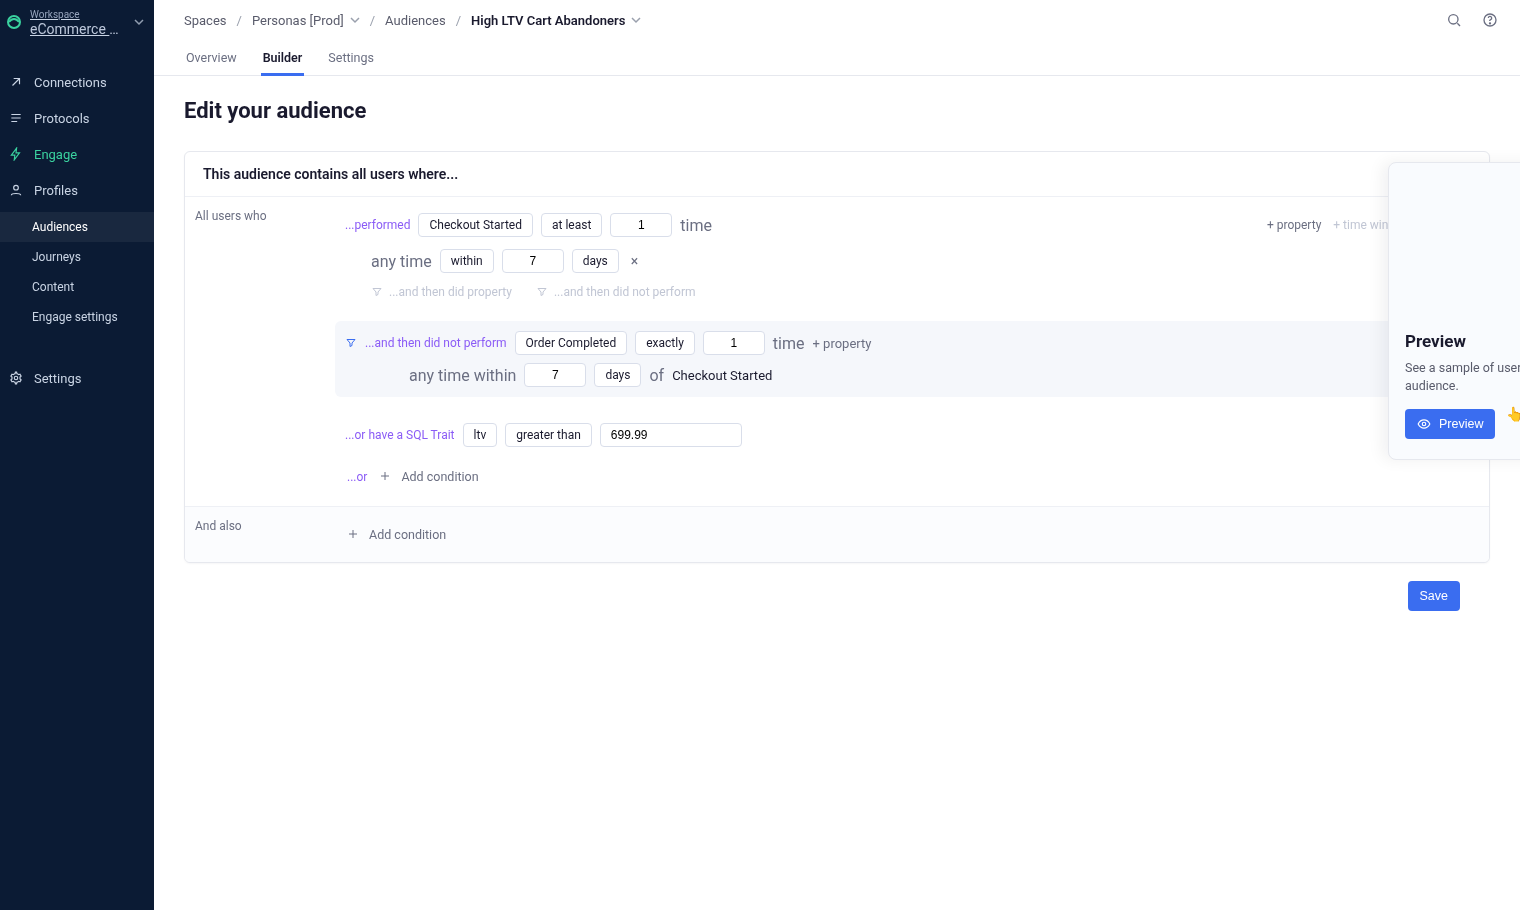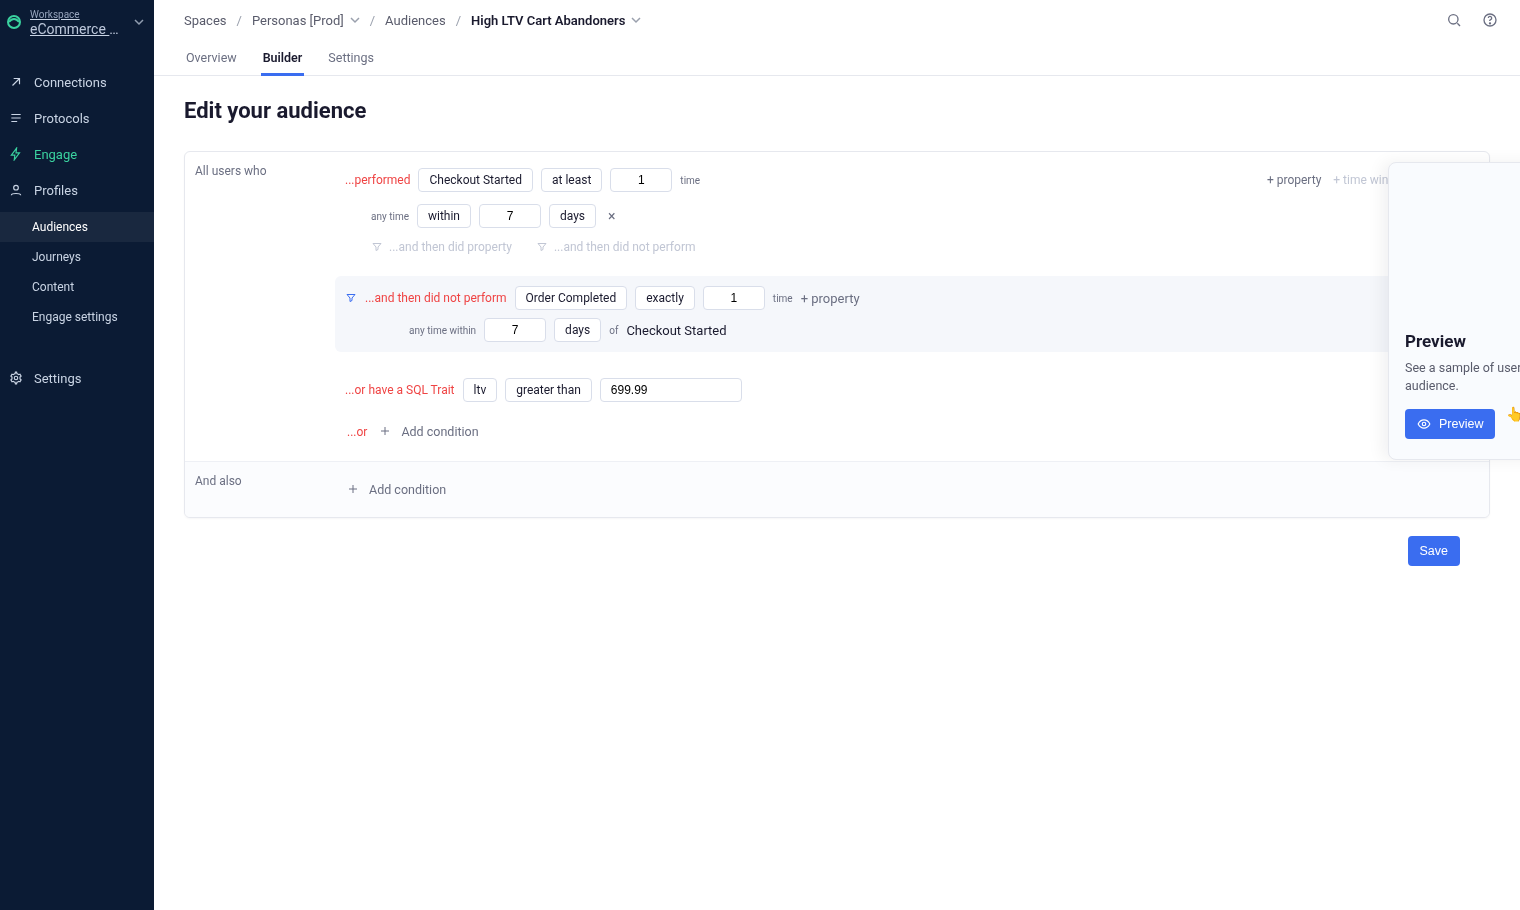--- a/index.html
+++ b/index.html
@@ -48,22 +48,22 @@
   .panel-header { display:flex; align-items:center; justify-content:space-between; padding:14px 18px; border-bottom:1px solid #eef0f5; }
   .panel-title { font-weight:600; font-size:14px; }
   .btn-text { color:#6b6f82; font-size:12.5px; cursor:pointer; background:none; border:none; }
 
   .builder { display:grid; grid-template-columns:150px 1fr; }
   .bld-label { padding:12px 16px 12px 10px; font-size:12px; color:#6b6f82; }
   .bld-body { padding:8px 12px 8px 0; }
 
   .condition-row { display:flex; align-items:center; gap:8px; padding:8px 10px; flex-wrap:wrap; border-radius:6px; }
   .condition-row.nested { background:#f5f7fb; margin:14px 0 8px 0; padding:10px 10px; }
-  .muted { color:#ef4444; font-size:12px; }
-  .label-text { color:#6b6f82; font-size:10px; }
+  .muted { color:#8b5cf6; font-size:12px; }
+  .label-text { color:#6b6f82; font-size:16px; }
   .pill { border:1px solid #d9deea; border-radius:4px; background:#fff; padding:4px 10px; font-size:12px; color:#1a1a2e; display:inline-flex; align-items:center; }
   .pill.select::after { content:""; }
   .pill.input input { border:none; outline:none; width:40px; font-size:12px; text-align:center; }
   .pill.wide input { width:120px; text-align:left; }
   .token { display:inline-flex; align-items:center; gap:6px; }
   .row-actions { margin-left:auto; display:flex; align-items:center; gap:12px; }
   .row-actions .ghost { color:#c1c6d4; font-size:12px; cursor:default; }
   .row-actions .link { color:#6b6f82; font-size:12px; cursor:pointer; }
   .row-actions .ic-btn { width:16px; height:16px; cursor:pointer; display:inline-flex; align-items:center; justify-content:center; }
 
@@ -214,20 +214,24 @@
     <div class="tabs">
       <div class="tab"><span>Overview</span></div>
       <div class="tab active"><span>Builder</span></div>
       <div class="tab"><span>Settings</span></div>
     </div>
 
     <div class="content">
       <h1 class="page-title">Edit your audience</h1>
 
       <section class="panel">
+        <div class="panel-header">
+          <div class="panel-title">This audience contains all users where...</div>
+          <button class="btn-text"><span>Clone</span></button>
+        </div>
 
         <div class="builder">
           <div class="bld-label">All users who</div>
           <div class="bld-body">
 
             <div class="condition-row">
               <span class="muted">...performed</span>
               <span class="pill select">
                   <span>Checkout Started</span>
                 </span>

